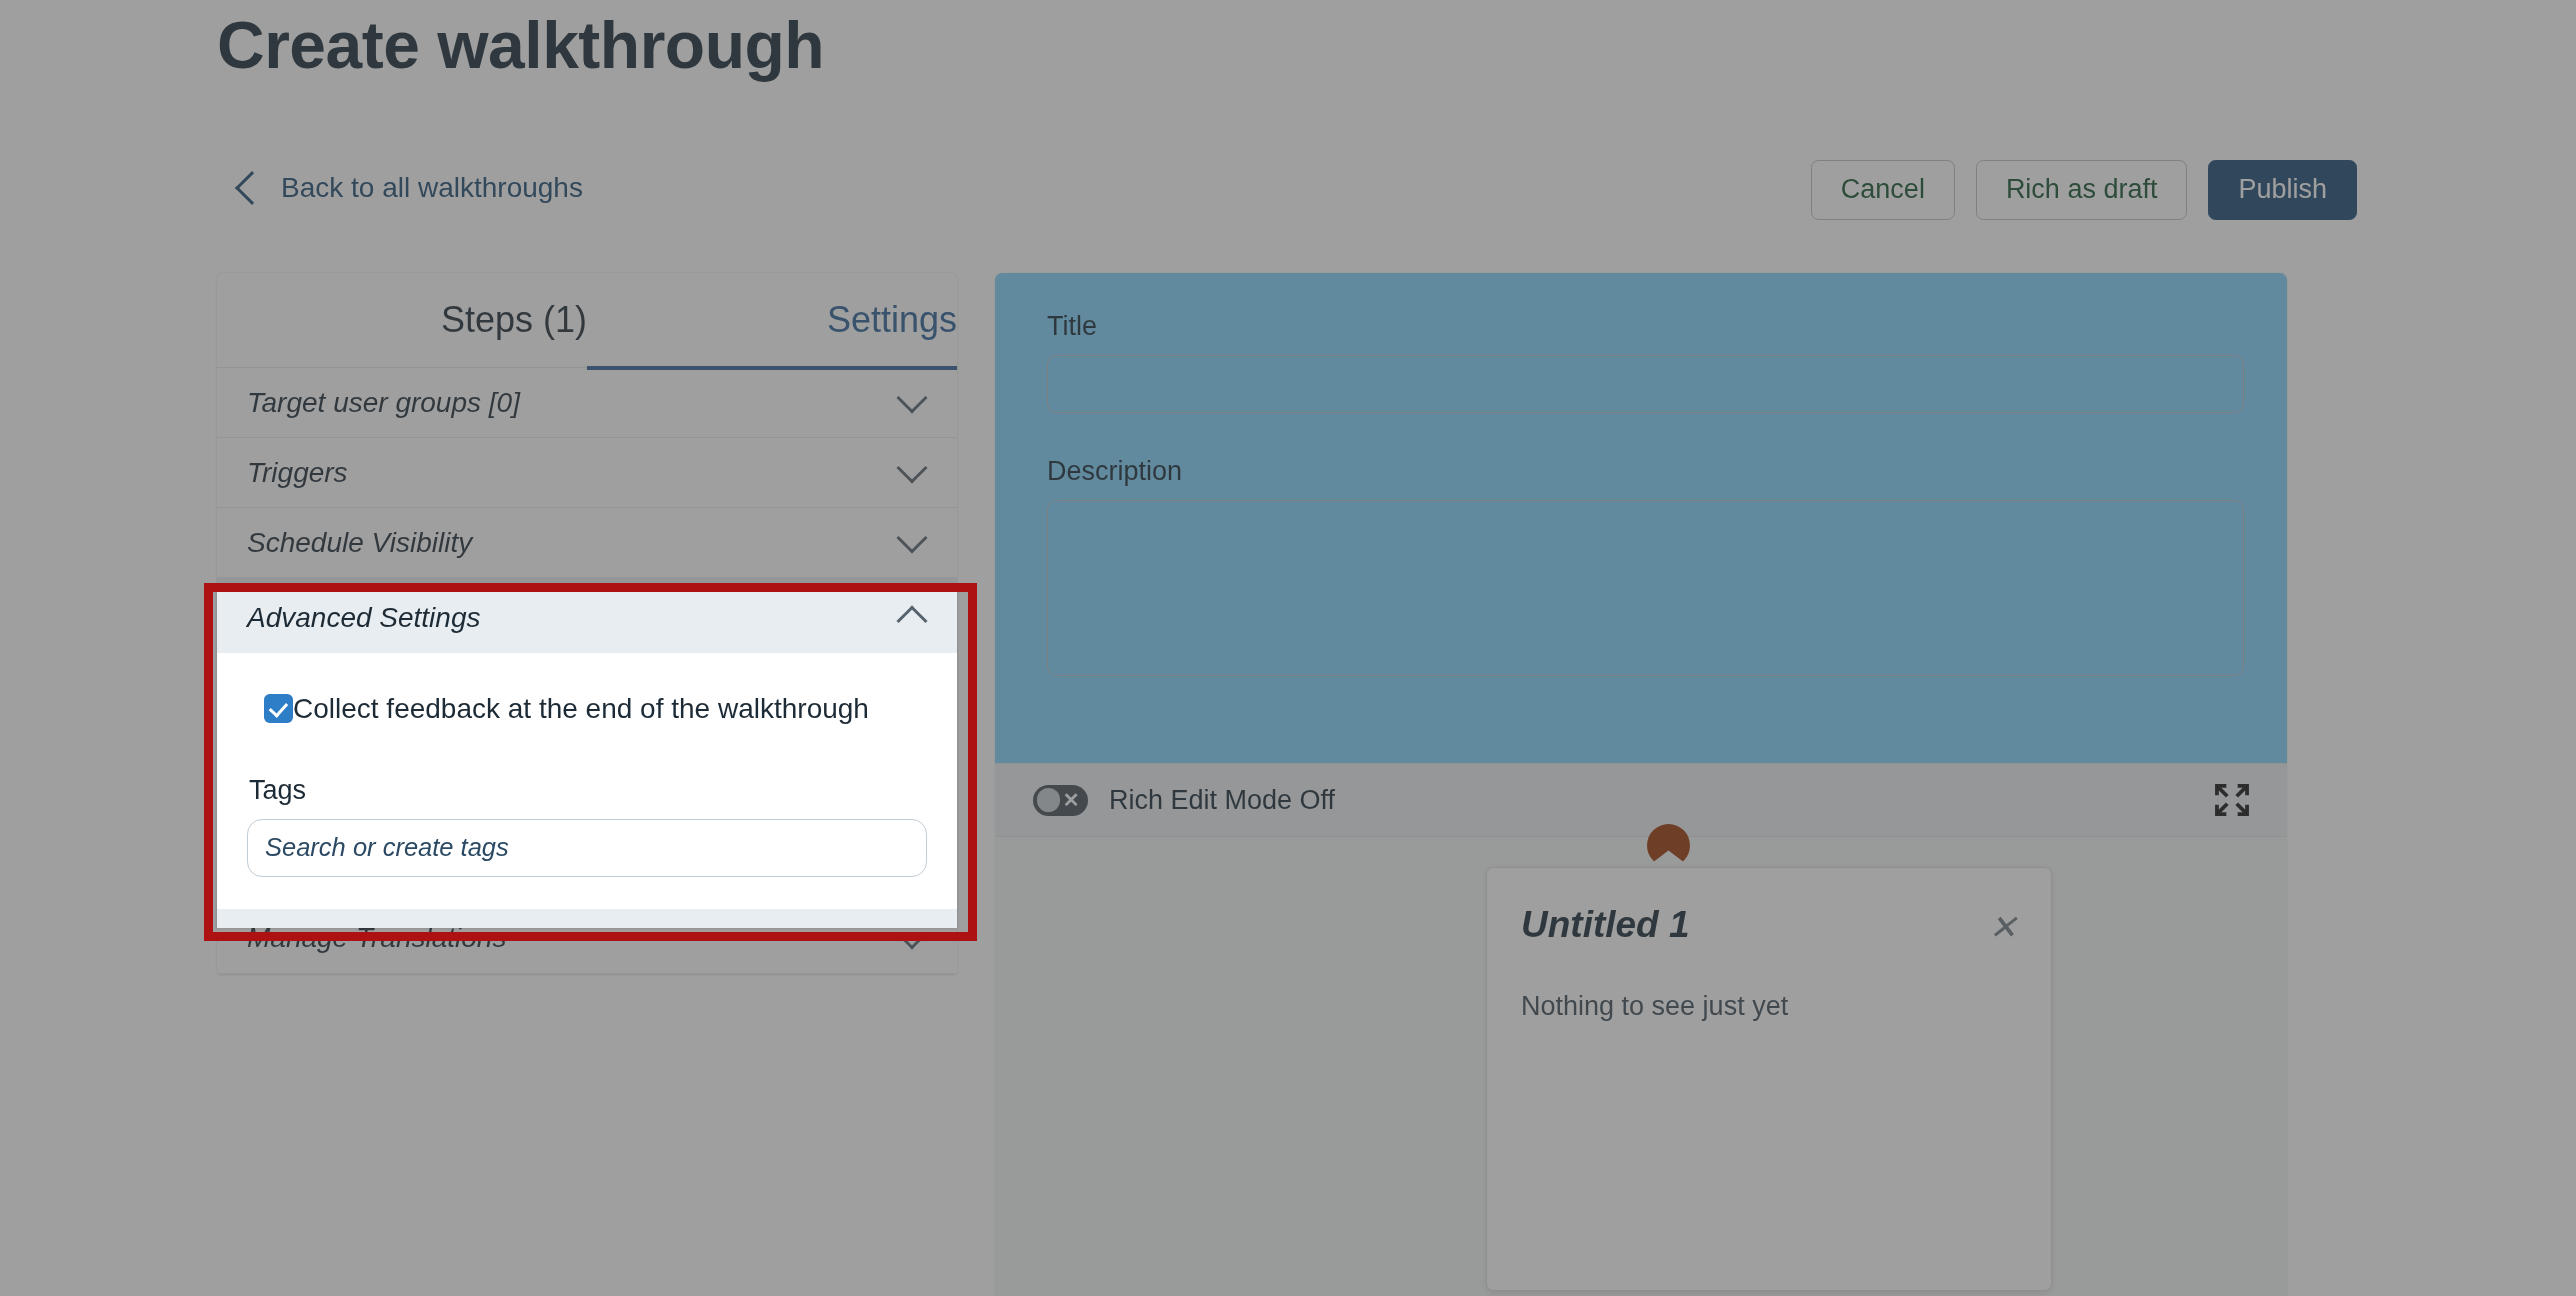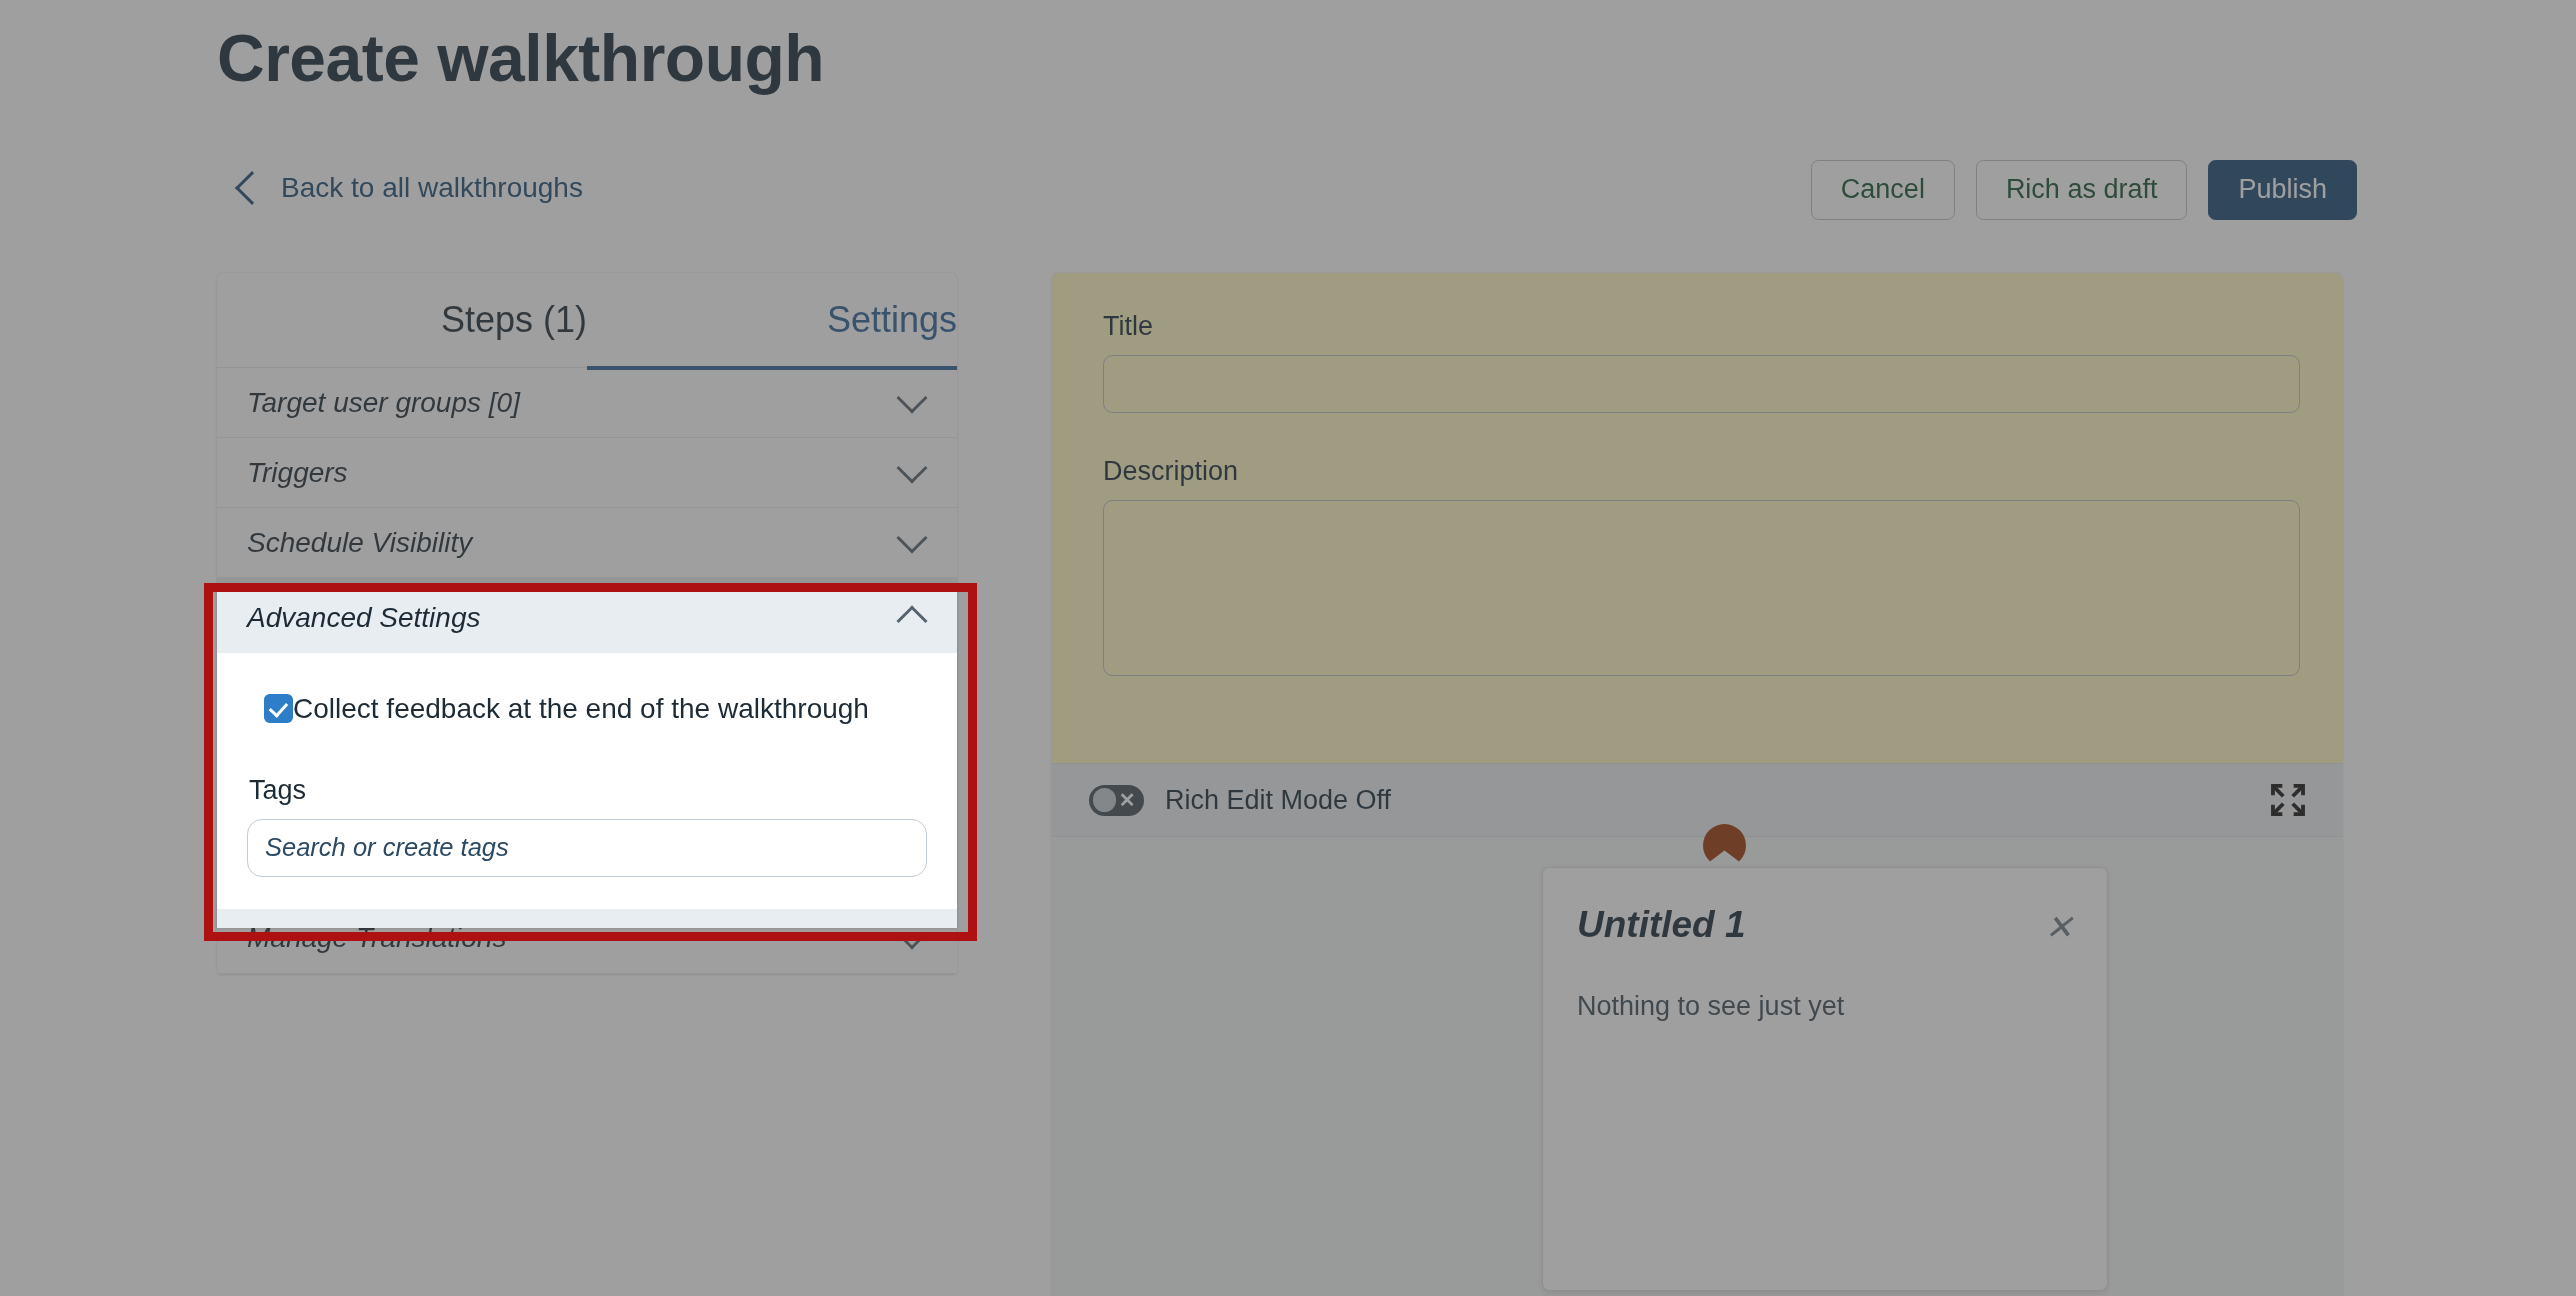--- a/index.html
+++ b/index.html
@@ -28,21 +28,21 @@
     inset: 0;
     background: rgba(70,70,70,0.52);
     pointer-events: none;
     z-index: 40;
   }
 
   
   #page-title {
     position: absolute;
     left: 217px;
-    top: 20px;
+    top: 7px;
     font-size: 66px;
     font-weight: bold;
     color: #152935;
     letter-spacing: -0.5px;
     white-space: nowrap;
   }
 
   
   #back-link {
     position: absolute;
@@ -208,25 +208,25 @@
   }
   .text-input::placeholder {
     color: #2c4a63;
     font-style: italic;
     opacity: 1;
   }
 
   
   #right-panel {
     position: absolute;
-    left: 1051px;
+    left: 995px;
     top: 273px;
     width: 1292px;
     height: 1023px;
-    background: #fef9c3;
+    background: #7dd3fc;
     border-radius: 7.5px 7.5px 0 0;
     overflow: hidden;
     box-shadow: 0 0.9px 2.8px rgba(0,0,0,0.10);
   }
   #right-inner {
     padding: 38px 52px 0 52px;
   }
   .pr-label {
     font-size: 27px;
     color: #152935;

